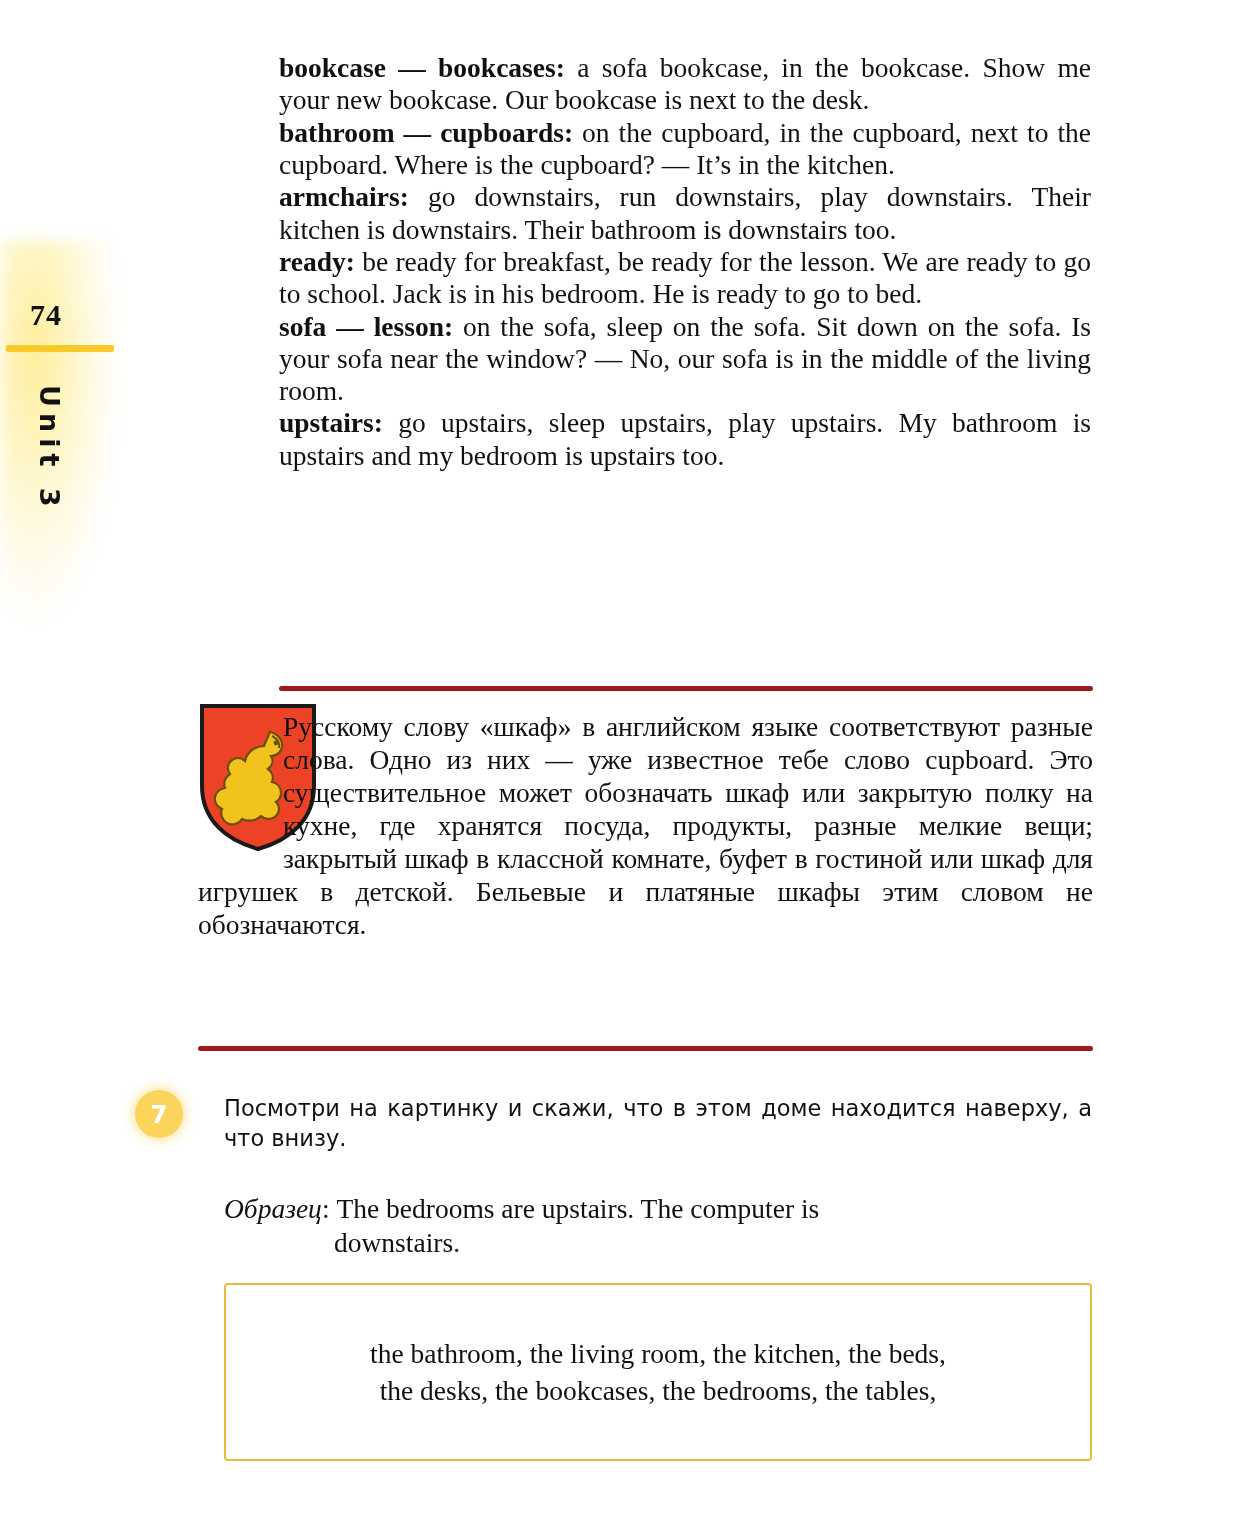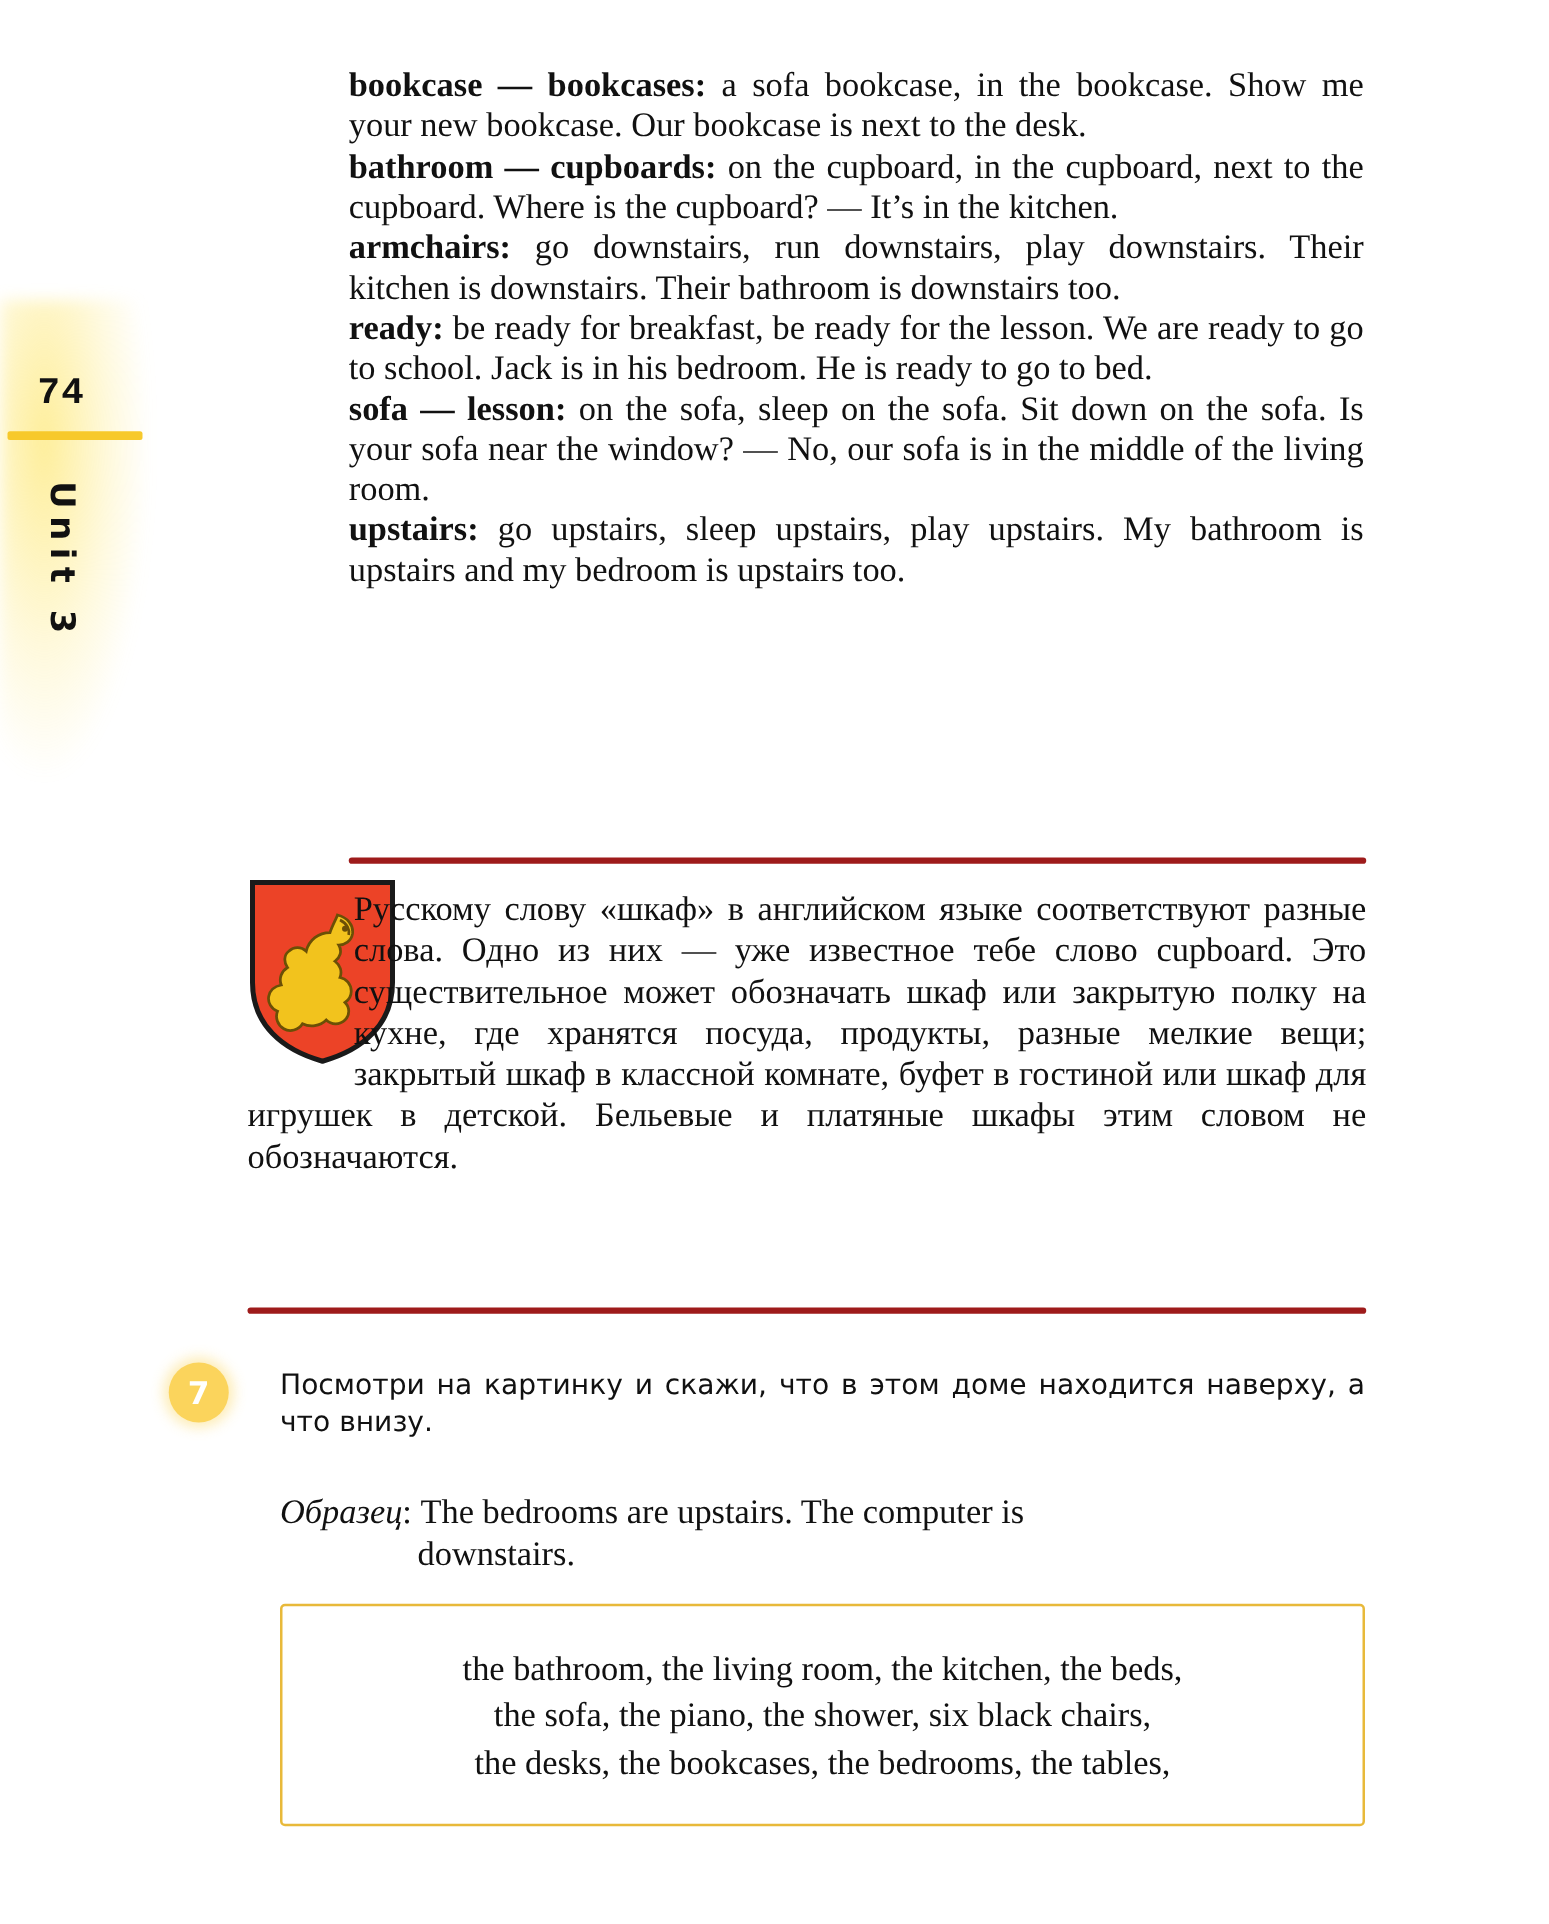--- a/index.html
+++ b/index.html
@@ -30,21 +30,21 @@
     top: 0;
     width: 118px;
     height: 380px;
     background: radial-gradient(ellipse at 30% 30%, rgba(253,224,71,0.55) 0%, rgba(253,224,71,0.18) 45%, rgba(255,255,255,0) 72%);
     filter: blur(6px);
   }
   .page-number {
     position: absolute;
     left: 30px;
     top: 58px;
-    font-family: Liberation Mono, monospace;
+    font-family: Liberation Serif, serif;
     font-weight: bold;
     font-size: 30px;
     letter-spacing: 1px;
     color: #111;
   }
   .page-rule {
     position: absolute;
     left: 6px;
     top: 105px;
     width: 108px;
@@ -247,15 +247,14 @@
 <div class="ex-number">7</div>
 <div class="ex-instruction">Посмотри на картинку и скажи, что в этом доме находится наверху, а что внизу.</div>
 
 <div class="example">
   <i>Образец</i><span>: The bedrooms are upstairs. The computer is</span>
   <span class="cont">downstairs.</span>
 </div>
 
 <div class="word-box">
   <div>the bathroom, the living room, the kitchen, the beds,</div>
-  <div>the sofa, the piano, the shower, six black chairs,</div>
   <div>the desks, the bookcases, the bedrooms, the tables,</div>
 </div>
 
 </body></html>

